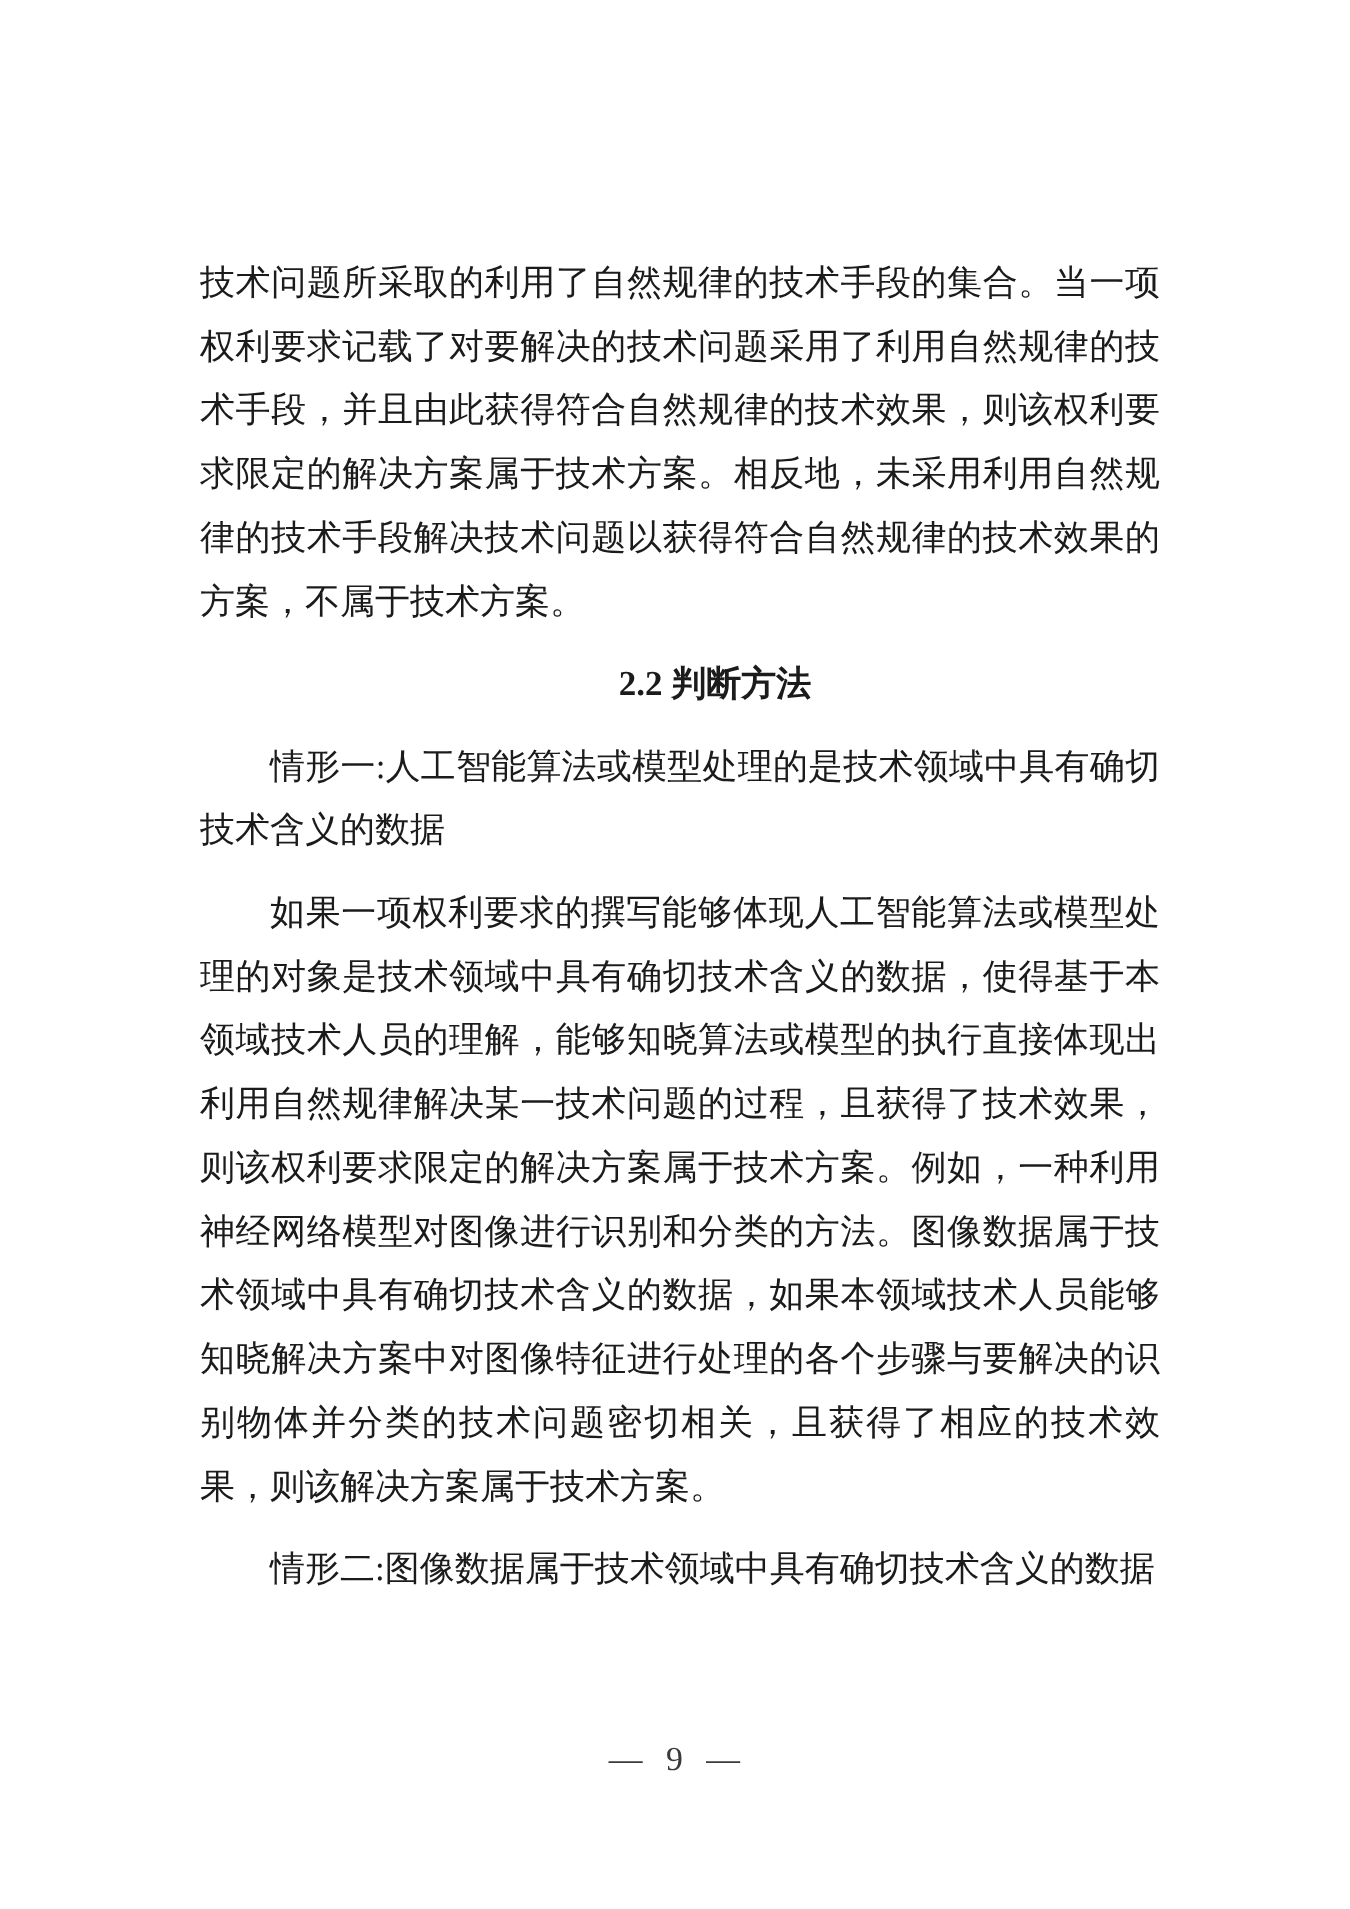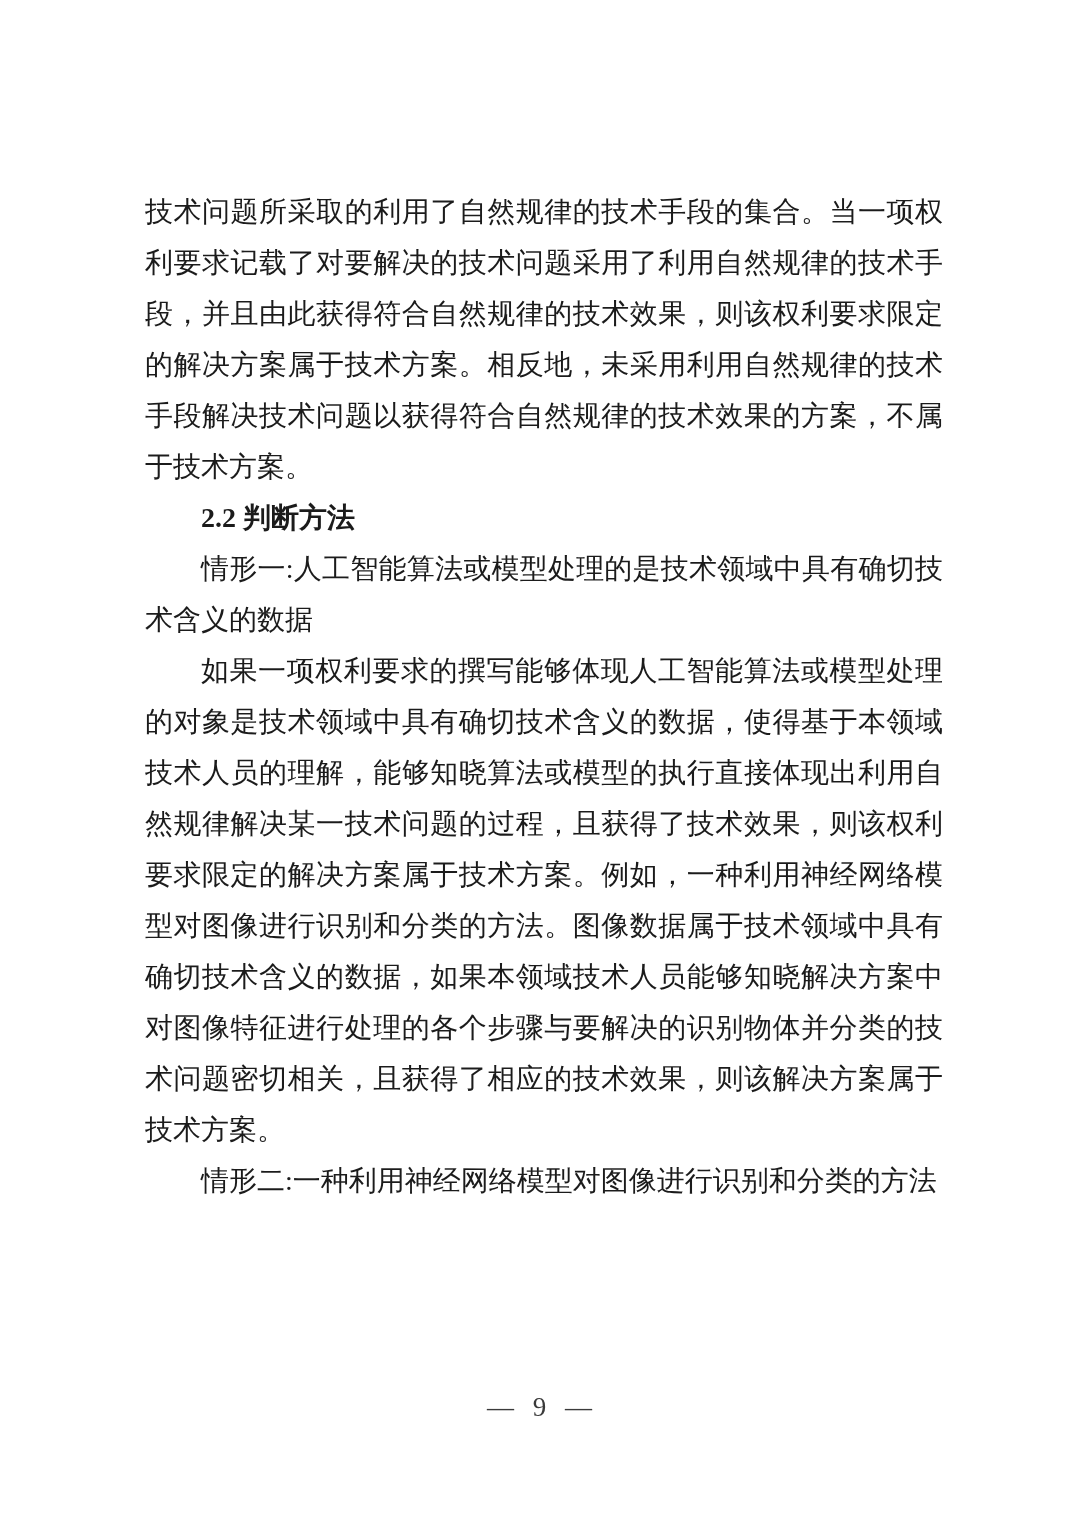--- a/index.html
+++ b/index.html
@@ -16,21 +16,21 @@
     font-family: "Liberation Serif", "DejaVu Serif", serif;
     color: #1b1b1b;
   }
   .content {
     position: absolute;
     left: 145px;
     top: 186px;
     width: 798px;
   }
   .body-para {
-    margin: 0;
+    margin: 15px;
     font-size: 28px;
     line-height: 51px;
     text-align: justify;
     text-align-last: left;
     text-justify: inter-ideograph;
     text-indent: 2em;
     word-break: normal;
     line-break: strict;
   }
   .no-indent {
@@ -38,20 +38,21 @@
   }
   .bold {
     font-weight: normal;
   }
   .section-heading {
     margin: 0;
     font-size: 28px;
     line-height: 51px;
     font-weight: bold;
     text-indent: 2em;
+    text-align: center;
   }
   .page-footer {
     position: absolute;
     left: 0;
     top: 1392px;
     width: 100%;
     text-align: center;
   }
   .page-number {
     font-size: 27px;
@@ -67,19 +68,19 @@
   <main class="content">
     <p class="body-para no-indent">技术问题所采取的利用了自然规律的技术手段的集合。当一项权利要求记载了对要解决的技术问题采用了利用自然规律的技术手段，并且由此获得符合自然规律的技术效果，则该权利要求限定的解决方案属于技术方案。相反地，未采用利用自然规律的技术手段解决技术问题以获得符合自然规律的技术效果的方案，不属于技术方案。</p>
 
     <h2 class="section-heading">2.2 判断方法</h2>
 
 
     <p class="body-para bold">情形一:人工智能算法或模型处理的是技术领域中具有确切技术含义的数据</p>
 
     <p class="body-para">如果一项权利要求的撰写能够体现人工智能算法或模型处理的对象是技术领域中具有确切技术含义的数据，使得基于本领域技术人员的理解，能够知晓算法或模型的执行直接体现出利用自然规律解决某一技术问题的过程，且获得了技术效果，则该权利要求限定的解决方案属于技术方案。例如，一种利用神经网络模型对图像进行识别和分类的方法。图像数据属于技术领域中具有确切技术含义的数据，如果本领域技术人员能够知晓解决方案中对图像特征进行处理的各个步骤与要解决的识别物体并分类的技术问题密切相关，且获得了相应的技术效果，则该解决方案属于技术方案。</p>
 
-    <p class="body-para bold">情形二:一种利用神经网络模型对图像进行识别和分类的方法</p>
+    <p class="body-para bold">情形二:图像数据属于技术领域中具有确切技术含义的数据</p>
   </main>
 
   <footer class="page-footer">
     <span class="page-number">— 9 —</span>
   </footer>
 </div>
 
 </body></html>

